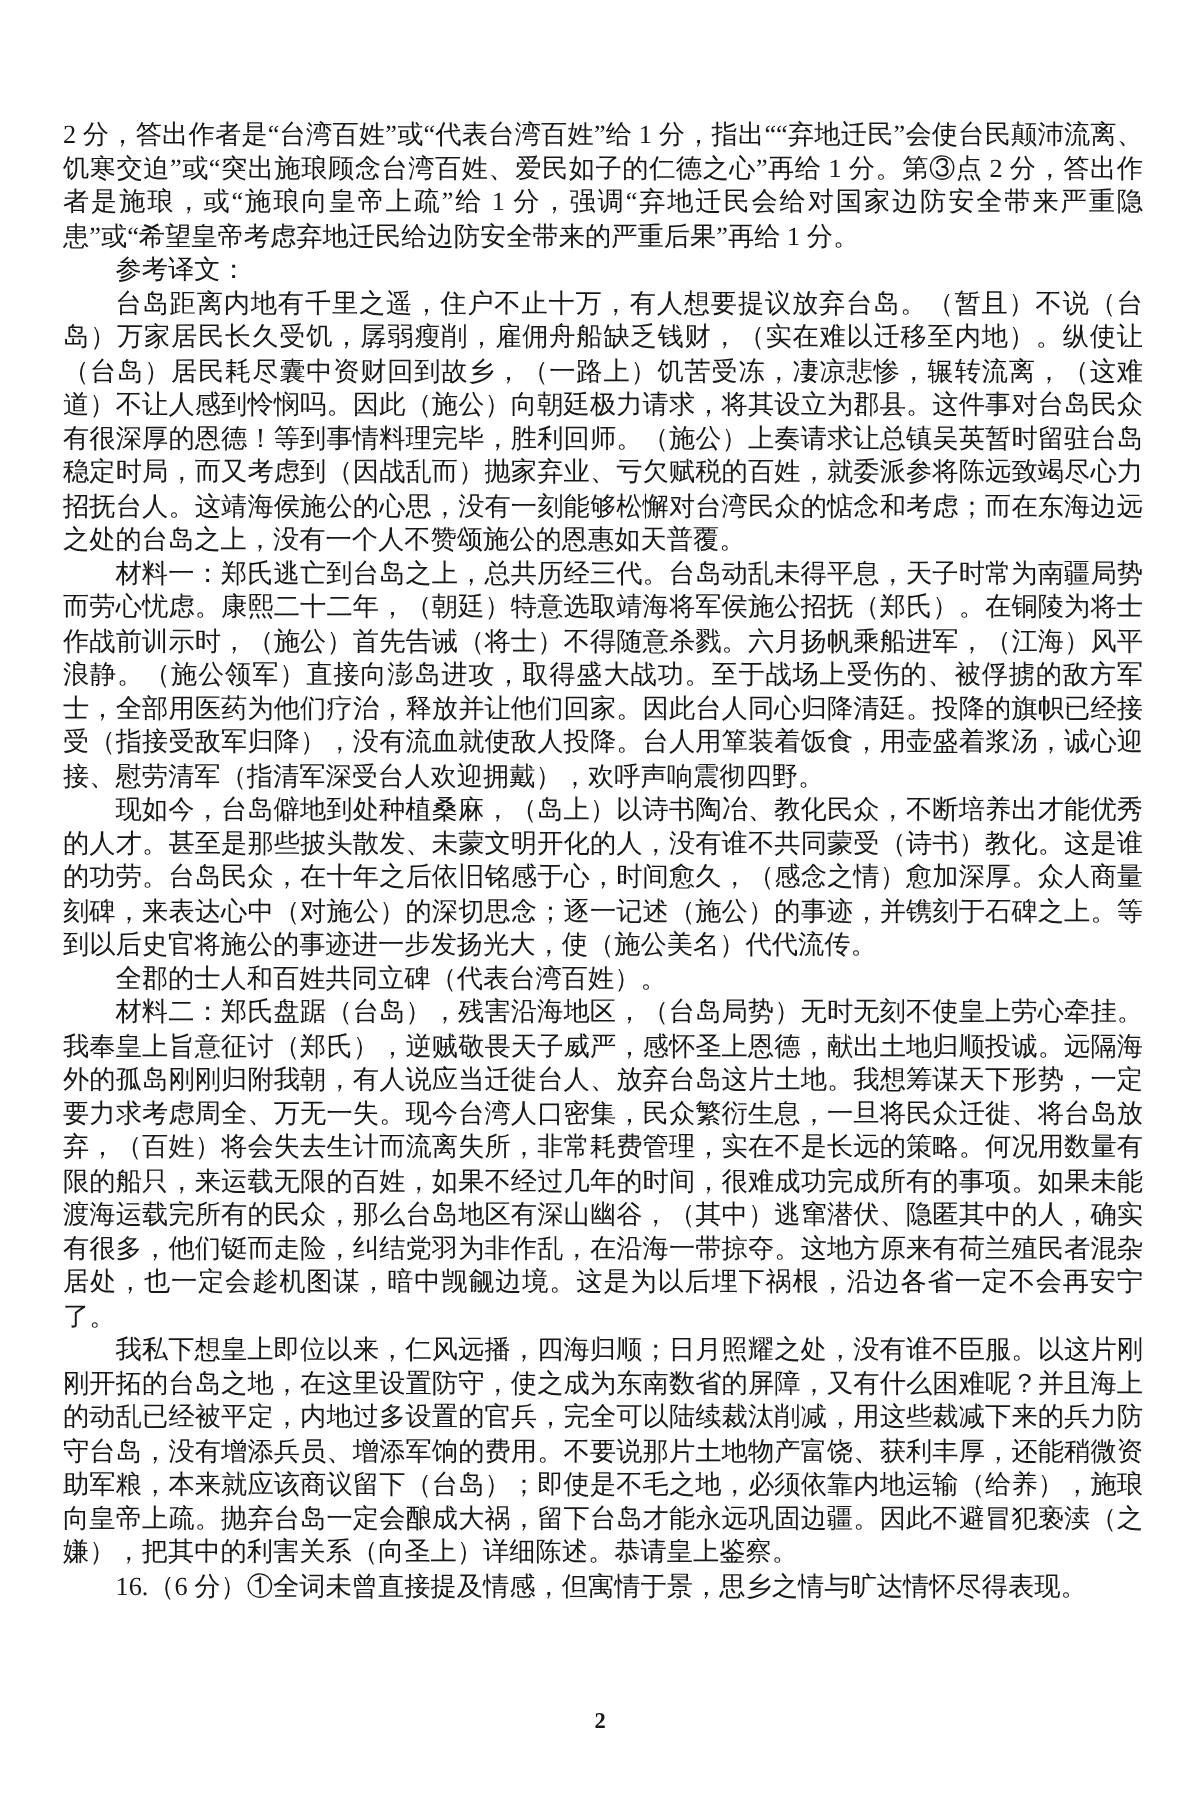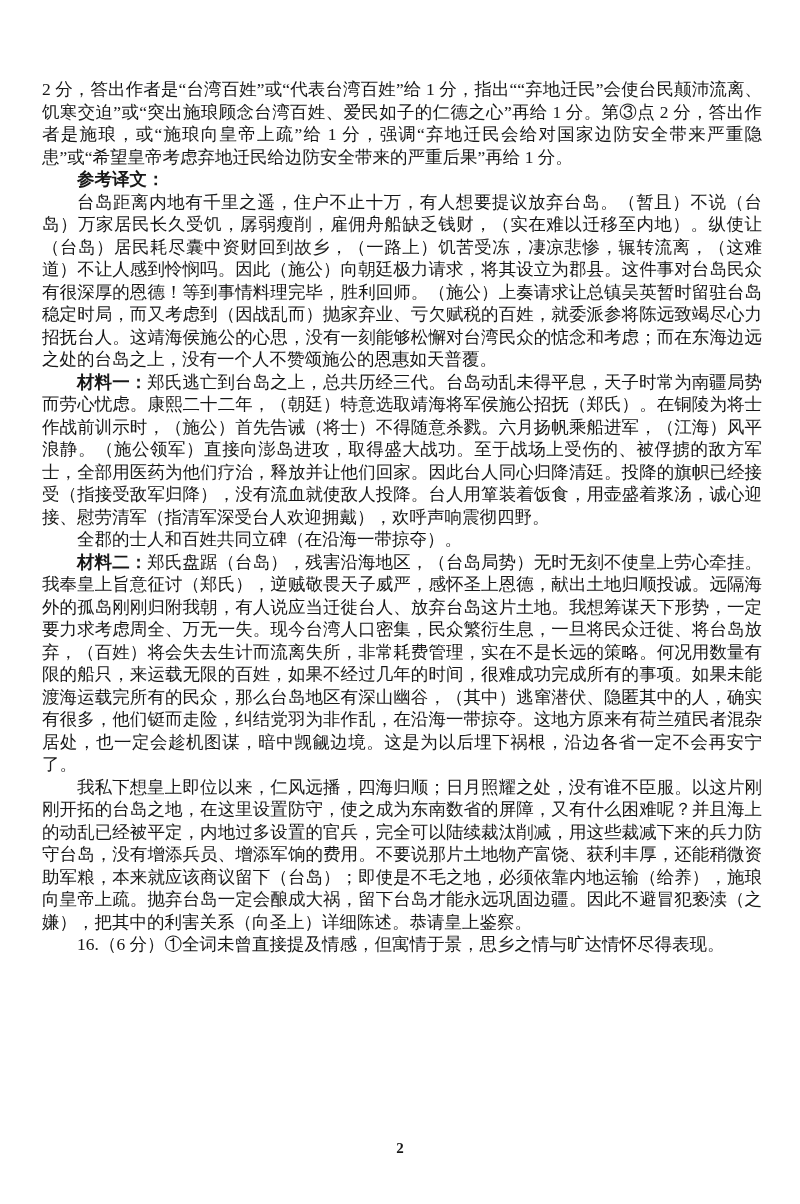--- a/index.html
+++ b/index.html
@@ -28,21 +28,21 @@
   }
   .para {
     margin: 0;
     padding: 0;
     text-indent: 2em;
   }
   .para.no-indent {
     text-indent: 0;
   }
   .lead {
-    font-weight: bold;
+    font-weight: normal;
   }
   .page-number {
     position: absolute;
     left: 0;
     top: 1140px;
     width: 100%;
     text-align: center;
     font-size: 15px;
     font-weight: bold;
     color: #181818;
@@ -55,22 +55,23 @@
   <div class="doc">
 
     <p class="para no-indent"><b class="lead"></b><span>2 分，答出作者是“台湾百姓”或“代表台湾百姓”给 1 分，指出““弃地迁民”会使台民颠沛流离、饥寒交迫”或“突出施琅顾念台湾百姓、爱民如子的仁德之心”再给 1 分。第③点 2 分，答出作者是施琅，或“施琅向皇帝上疏”给 1 分，强调“弃地迁民会给对国家边防安全带来严重隐患”或“希望皇帝考虑弃地迁民给边防安全带来的严重后果”再给 1 分。</span></p>
 
     <p class="para"><b class="lead">参考译文：</b><span></span></p>
 
     <p class="para"><b class="lead"></b><span>台岛距离内地有千里之遥，住户不止十万，有人想要提议放弃台岛。（暂且）不说（台岛）万家居民长久受饥，孱弱瘦削，雇佣舟船缺乏钱财，（实在难以迁移至内地）。纵使让（台岛）居民耗尽囊中资财回到故乡，（一路上）饥苦受冻，凄凉悲惨，辗转流离，（这难道）不让人感到怜悯吗。因此（施公）向朝廷极力请求，将其设立为郡县。这件事对台岛民众有很深厚的恩德！等到事情料理完毕，胜利回师。（施公）上奏请求让总镇吴英暂时留驻台岛稳定时局，而又考虑到（因战乱而）抛家弃业、亏欠赋税的百姓，就委派参将陈远致竭尽心力招抚台人。这靖海侯施公的心思，没有一刻能够松懈对台湾民众的惦念和考虑；而在东海边远之处的台岛之上，没有一个人不赞颂施公的恩惠如天普覆。</span></p>
 
     <p class="para"><b class="lead">材料一：</b><span>郑氏逃亡到台岛之上，总共历经三代。台岛动乱未得平息，天子时常为南疆局势而劳心忧虑。康熙二十二年，（朝廷）特意选取靖海将军侯施公招抚（郑氏）。在铜陵为将士作战前训示时，（施公）首先告诫（将士）不得随意杀戮。六月扬帆乘船进军，（江海）风平浪静。（施公领军）直接向澎岛进攻，取得盛大战功。至于战场上受伤的、被俘掳的敌方军士，全部用医药为他们疗治，释放并让他们回家。因此台人同心归降清廷。投降的旗帜已经接受（指接受敌军归降），没有流血就使敌人投降。台人用箪装着饭食，用壶盛着浆汤，诚心迎接、慰劳清军（指清军深受台人欢迎拥戴），欢呼声响震彻四野。</span></p>
 
+    <p class="para"><b class="lead"></b><span>现如今，台岛僻地到处种植桑麻，（岛上）以诗书陶冶、教化民众，不断培养出才能优秀的人才。甚至是那些披头散发、未蒙文明开化的人，没有谁不共同蒙受（诗书）教化。这是谁的功劳。台岛民众，在十年之后依旧铭感于心，时间愈久，（感念之情）愈加深厚。众人商量刻碑，来表达心中（对施公）的深切思念；逐一记述（施公）的事迹，并镌刻于石碑之上。等到以后史官将施公的事迹进一步发扬光大，使（施公美名）代代流传。</span></p>
 
-    <p class="para"><b class="lead"></b><span>全郡的士人和百姓共同立碑（在沿海一带掠夺）。</span></p>
+    <p class="para"><b class="lead"></b><span>全郡的士人和百姓共同立碑（代表台湾百姓）。</span></p>
 
     <p class="para"><b class="lead">材料二：</b><span>郑氏盘踞（台岛），残害沿海地区，（台岛局势）无时无刻不使皇上劳心牵挂。我奉皇上旨意征讨（郑氏），逆贼敬畏天子威严，感怀圣上恩德，献出土地归顺投诚。远隔海外的孤岛刚刚归附我朝，有人说应当迁徙台人、放弃台岛这片土地。我想筹谋天下形势，一定要力求考虑周全、万无一失。现今台湾人口密集，民众繁衍生息，一旦将民众迁徙、将台岛放弃，（百姓）将会失去生计而流离失所，非常耗费管理，实在不是长远的策略。何况用数量有限的船只，来运载无限的百姓，如果不经过几年的时间，很难成功完成所有的事项。如果未能渡海运载完所有的民众，那么台岛地区有深山幽谷，（其中）逃窜潜伏、隐匿其中的人，确实有很多，他们铤而走险，纠结党羽为非作乱，在沿海一带掠夺。这地方原来有荷兰殖民者混杂居处，也一定会趁机图谋，暗中觊觎边境。这是为以后埋下祸根，沿边各省一定不会再安宁了。</span></p>
 
     <p class="para"><b class="lead"></b><span>我私下想皇上即位以来，仁风远播，四海归顺；日月照耀之处，没有谁不臣服。以这片刚刚开拓的台岛之地，在这里设置防守，使之成为东南数省的屏障，又有什么困难呢？并且海上的动乱已经被平定，内地过多设置的官兵，完全可以陆续裁汰削减，用这些裁减下来的兵力防守台岛，没有增添兵员、增添军饷的费用。不要说那片土地物产富饶、获利丰厚，还能稍微资助军粮，本来就应该商议留下（台岛）；即使是不毛之地，必须依靠内地运输（给养），施琅向皇帝上疏。抛弃台岛一定会酿成大祸，留下台岛才能永远巩固边疆。因此不避冒犯亵渎（之嫌），把其中的利害关系（向圣上）详细陈述。恭请皇上鉴察。</span></p>
 
     <p class="para"><b class="lead"></b><span>16.（6 分）①全词未曾直接提及情感，但寓情于景，思乡之情与旷达情怀尽得表现。</span></p>
 
 
   </div>
 

